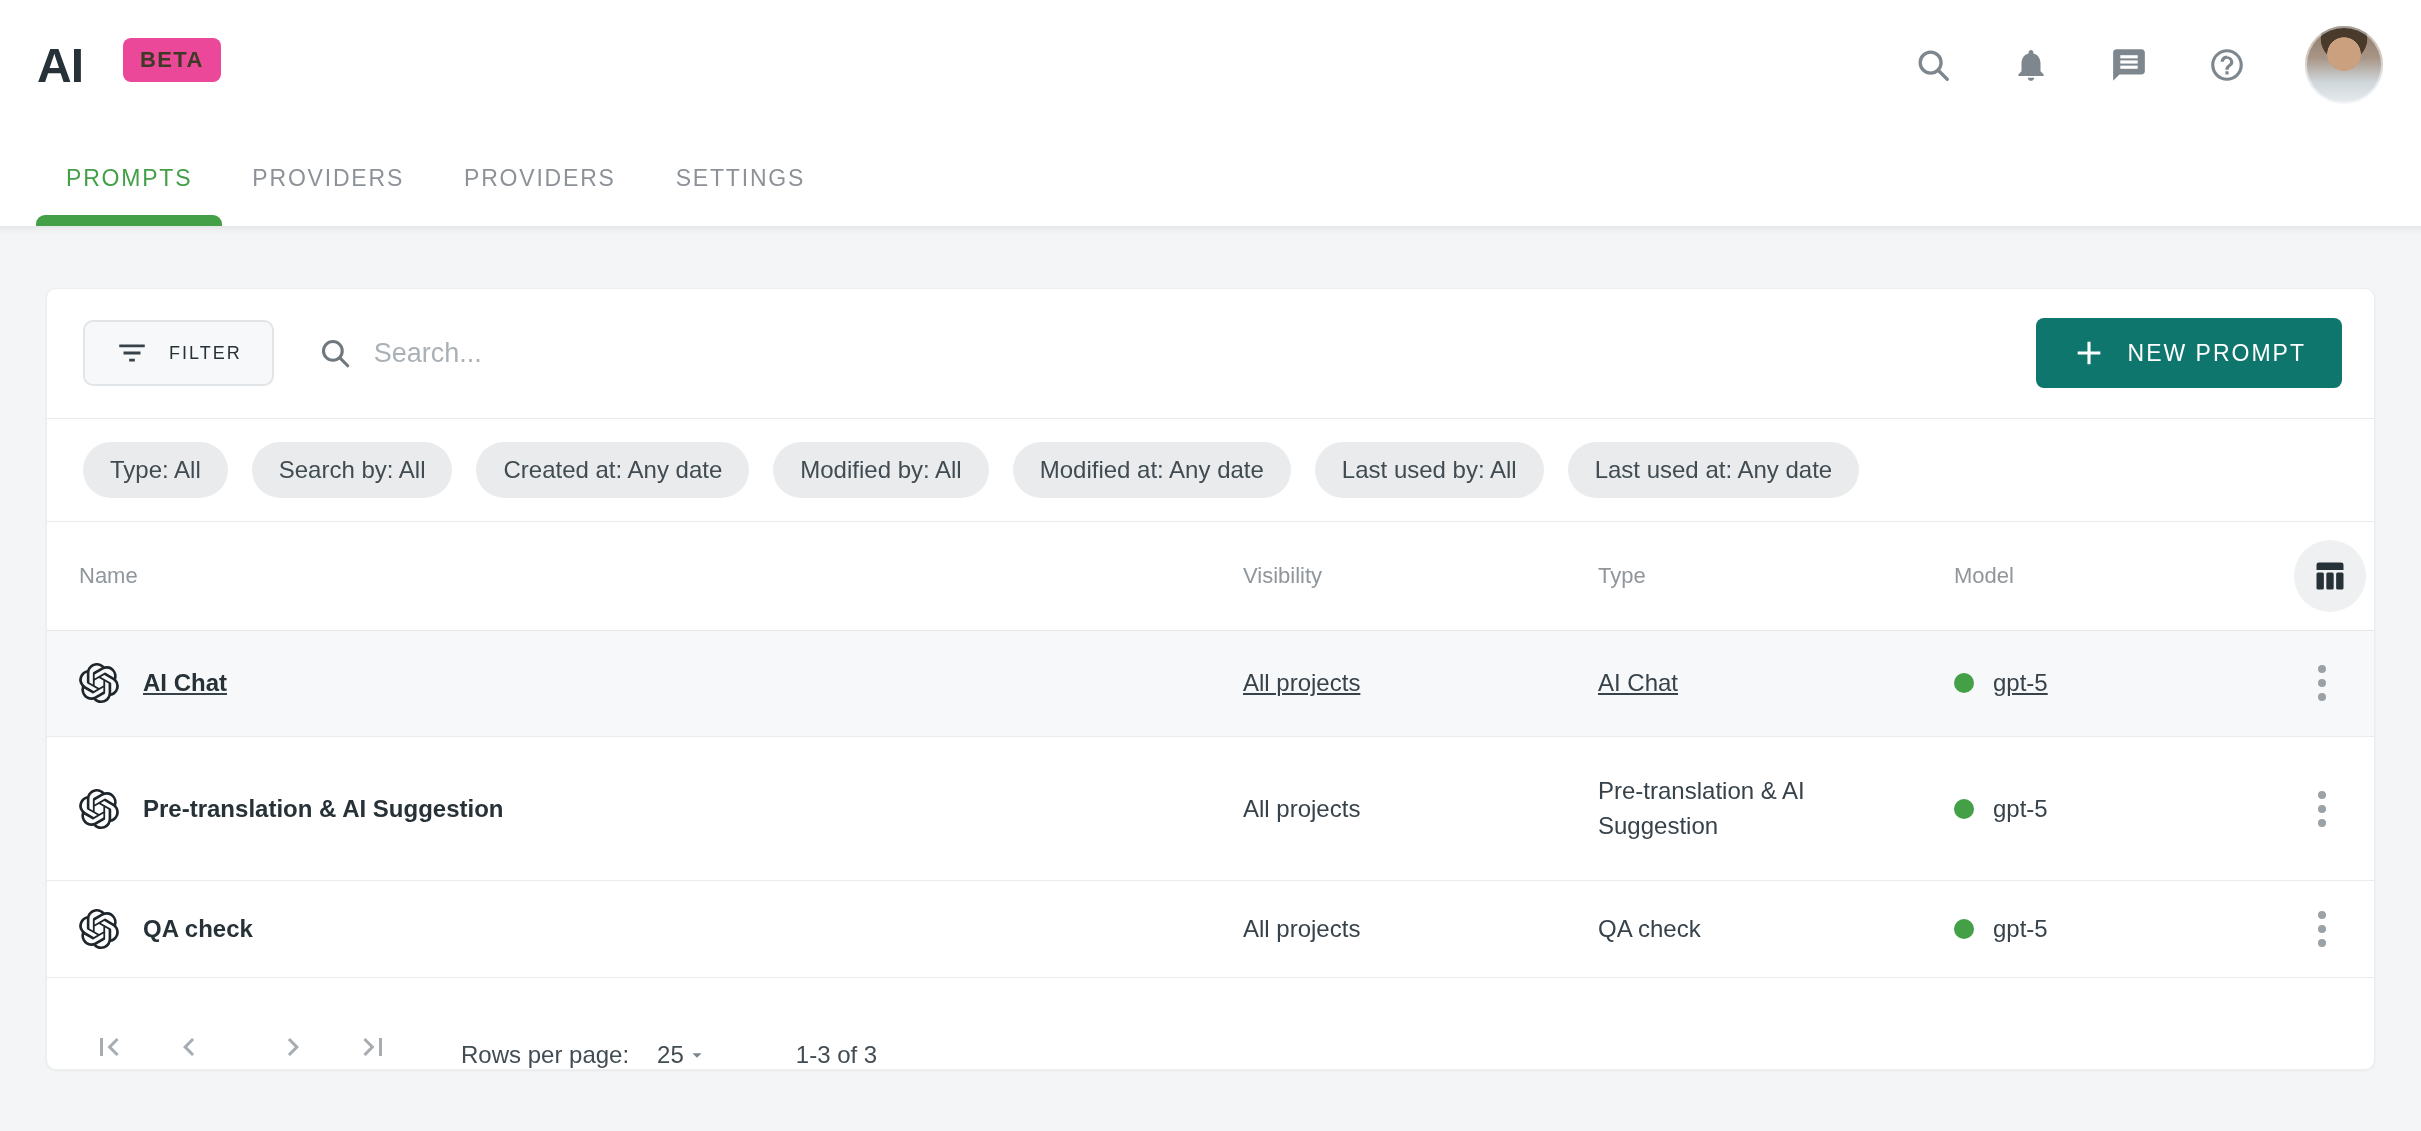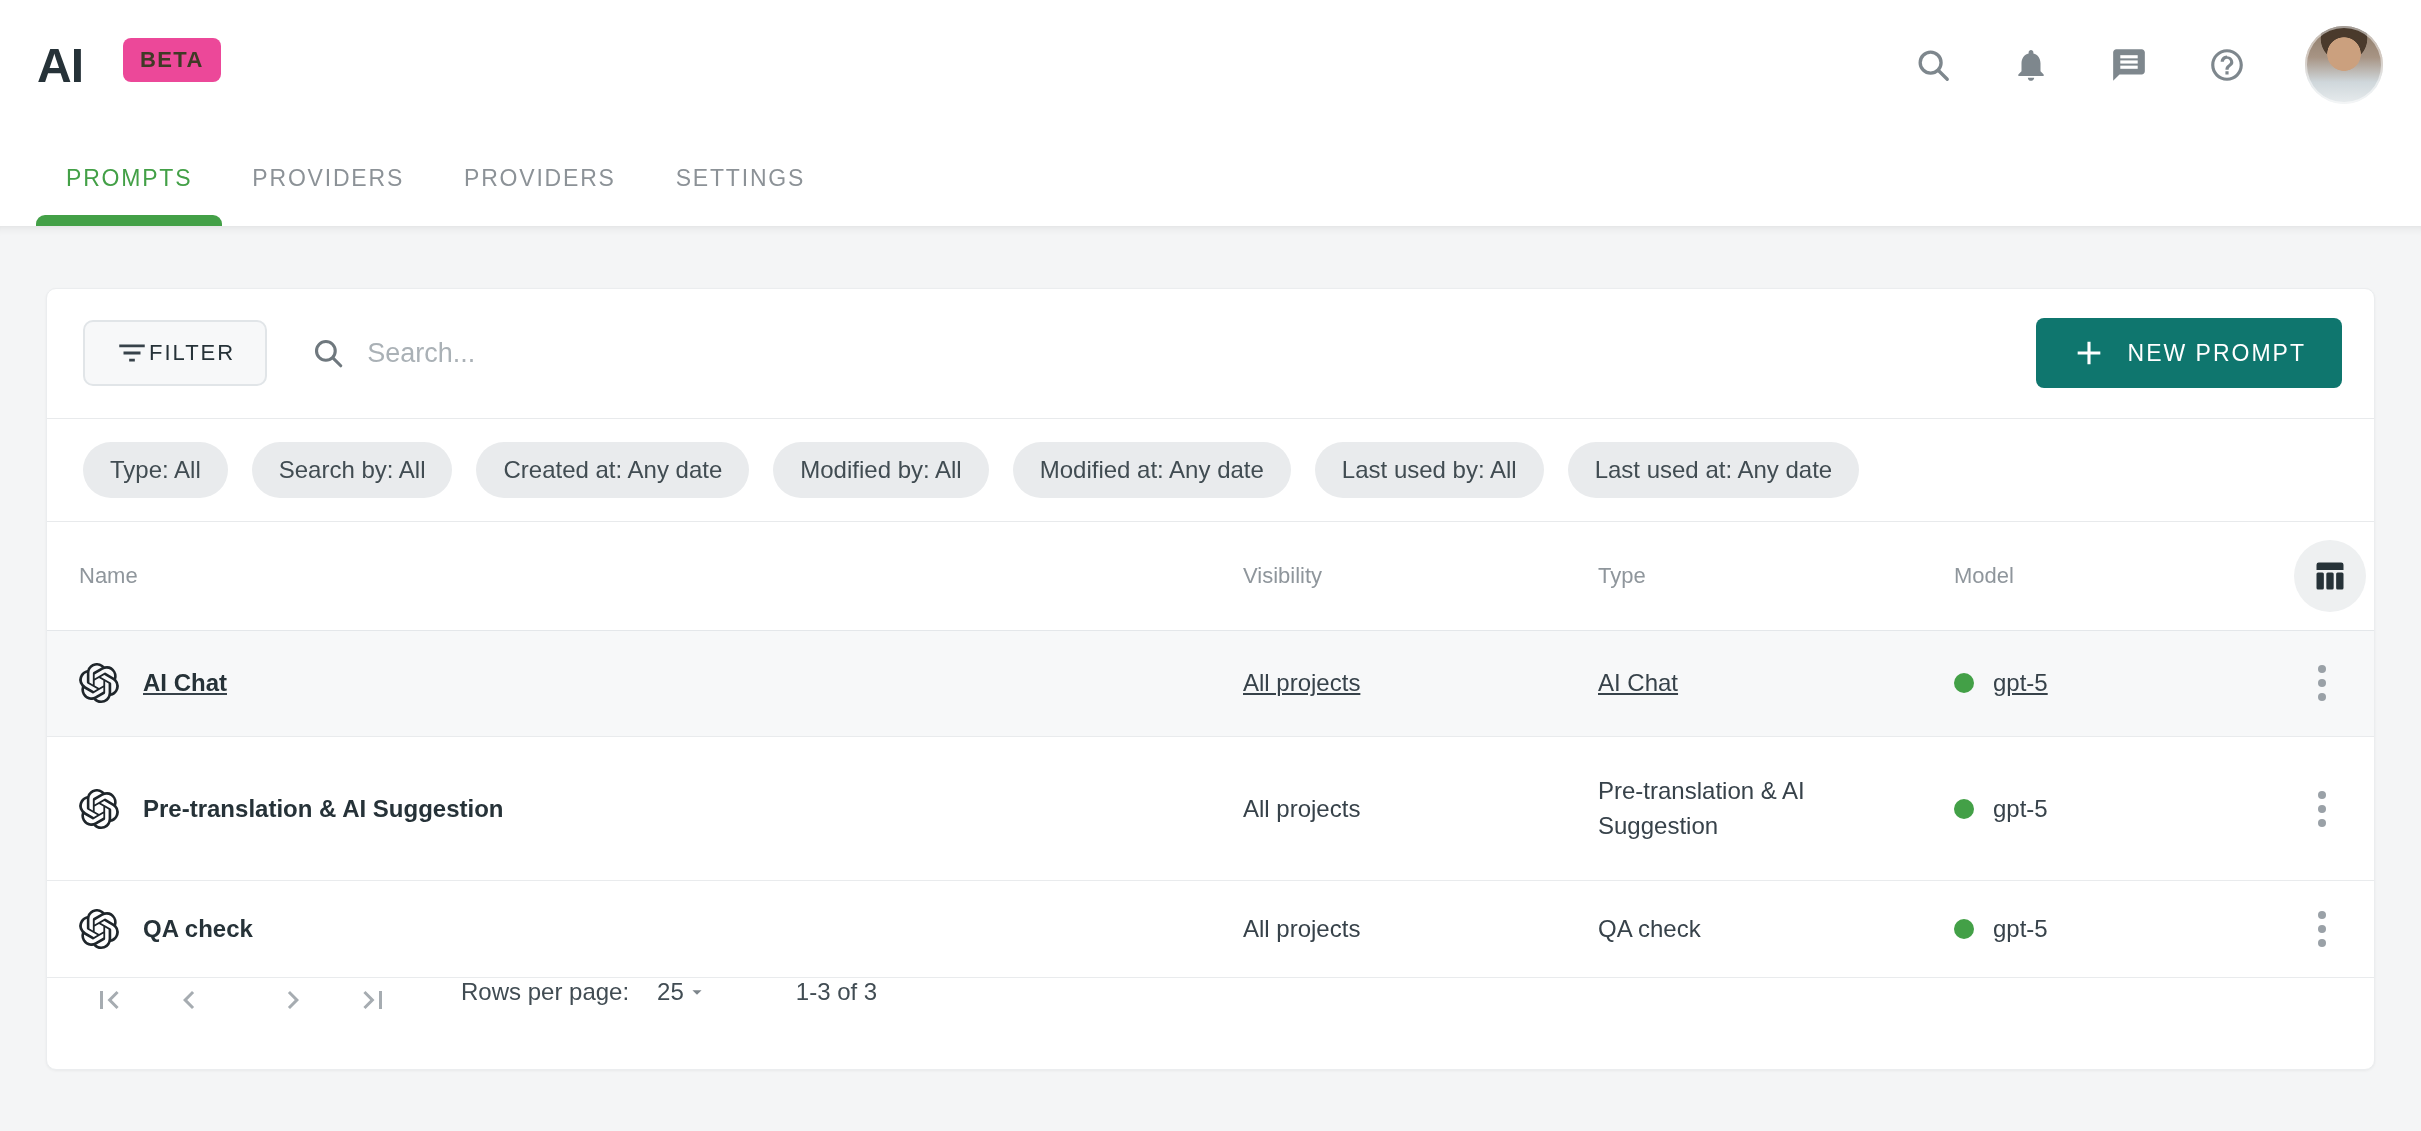--- a/index.html
+++ b/index.html
@@ -38,23 +38,23 @@
   
   .content { height:905px; padding:62px 46px 0 46px; background:#f4f5f6;
              box-shadow: inset 0 10px 10px -9px rgba(0,0,0,.10); }
   .card { background:#fff; border-radius:10px; height:782px;
           border:1px solid #ebedef; box-shadow:0 1px 3px rgba(0,0,0,.05);
           display:flex; flex-direction:column; overflow:hidden; }
 
   
   .toolbar { height:130px; display:flex; align-items:center;
              padding:0 32px 0 36px; border-bottom:1px solid #e8eaec; }
-  .filter-btn { display:flex; align-items:center; height:66px; padding:12px 30px;
+  .filter-btn { display:flex; align-items:center; gap:20px; height:66px; padding:12px 30px;
                 background:#f7f8f9; border:2px solid #e1e5e8; border-radius:10px;
-                font-family:inherit; font-size:22px; font-weight:500; letter-spacing:2px;
+                font-family:inherit; font-size:18px; font-weight:500; letter-spacing:2px;
                 color:#263238; cursor:pointer; }
   .filter-btn svg { width:34px; height:34px; fill:#37424a; }
   .searchbox { display:flex; align-items:center; gap:22px; margin-left:44px; flex:1; }
   .searchbox svg { width:34px; height:34px; }
   .searchbox input { border:none; outline:none; font-family:inherit; font-size:27px;
                      color:#37424a; width:70%; background:transparent; }
   .searchbox input::placeholder { color:#aab1b6; }
   .new-prompt { display:flex; align-items:center; gap:22px; height:70px; padding:0 36px;
                 background:#0f766e; color:#ffffff; border:none; border-radius:8px;
                 font-family:inherit; font-size:23px; font-weight:500; letter-spacing:2px;
@@ -85,21 +85,21 @@
   .cell-name svg { width:40px; height:40px; fill:#1f262b; flex:none; }
   .cell-type { padding-right:80px; line-height:1.45; }
   .cell-model { display:flex; align-items:center; gap:19px; }
   .dot { width:20px; height:20px; border-radius:50%; background:#43a047; }
   .cell-actions { justify-self:end; padding-right:40px; }
   .kebab { background:none; border:none; cursor:pointer; display:flex; flex-direction:column;
            gap:6px; padding:8px; }
   .kebab i { width:8px; height:8px; border-radius:50%; background:#9aa1a7; }
 
   
-  .pager { height:91px; display:flex; align-items:flex-start; padding-left:40px;
+  .pager { height:91px; display:flex; align-items:flex-end; padding-left:40px;
            font-size:24px; color:#414c53; }
   .pg-btn { width:44px; height:44px; background:none; border:none; cursor:pointer;
             display:flex; align-items:center; justify-content:center; }
   .pg-btn svg { width:36px; height:36px; fill:#a6acb1; }
   .pg-prev { margin-left:36px; } .pg-next { margin-left:60px; } .pg-last { margin-left:36px; }
   .rpp-label { margin-left:66px; }
   .rpp-select { display:flex; align-items:center; gap:2px; margin-left:28px; cursor:pointer;
                 background:none; border:none; font-family:inherit; font-size:24px; color:#414c53; }
   .rpp-select svg { width:22px; height:22px; fill:#7d858b; }
   .range { margin-left:88px; }

